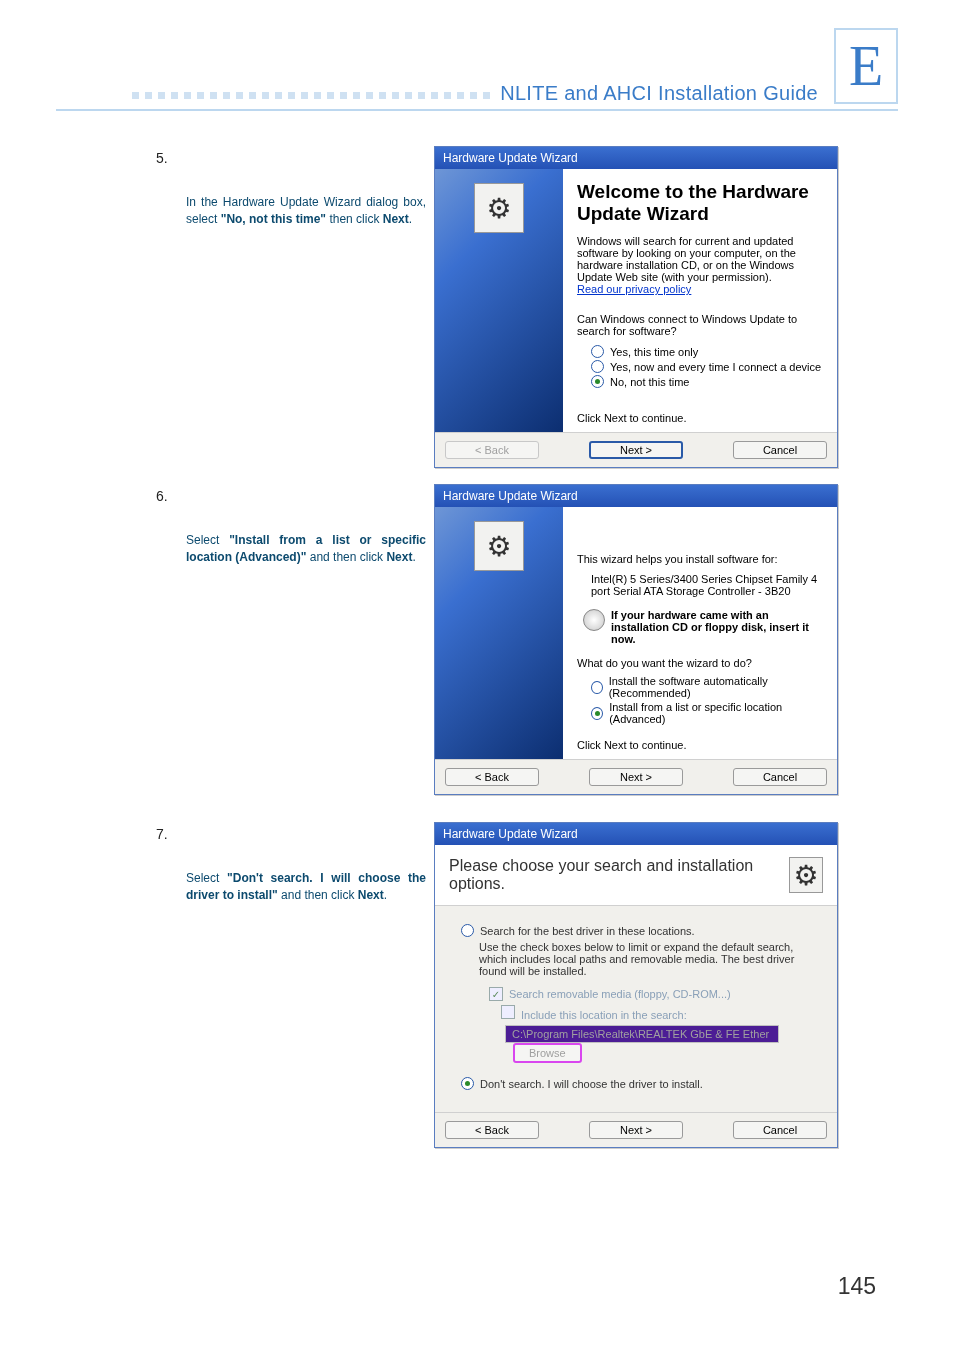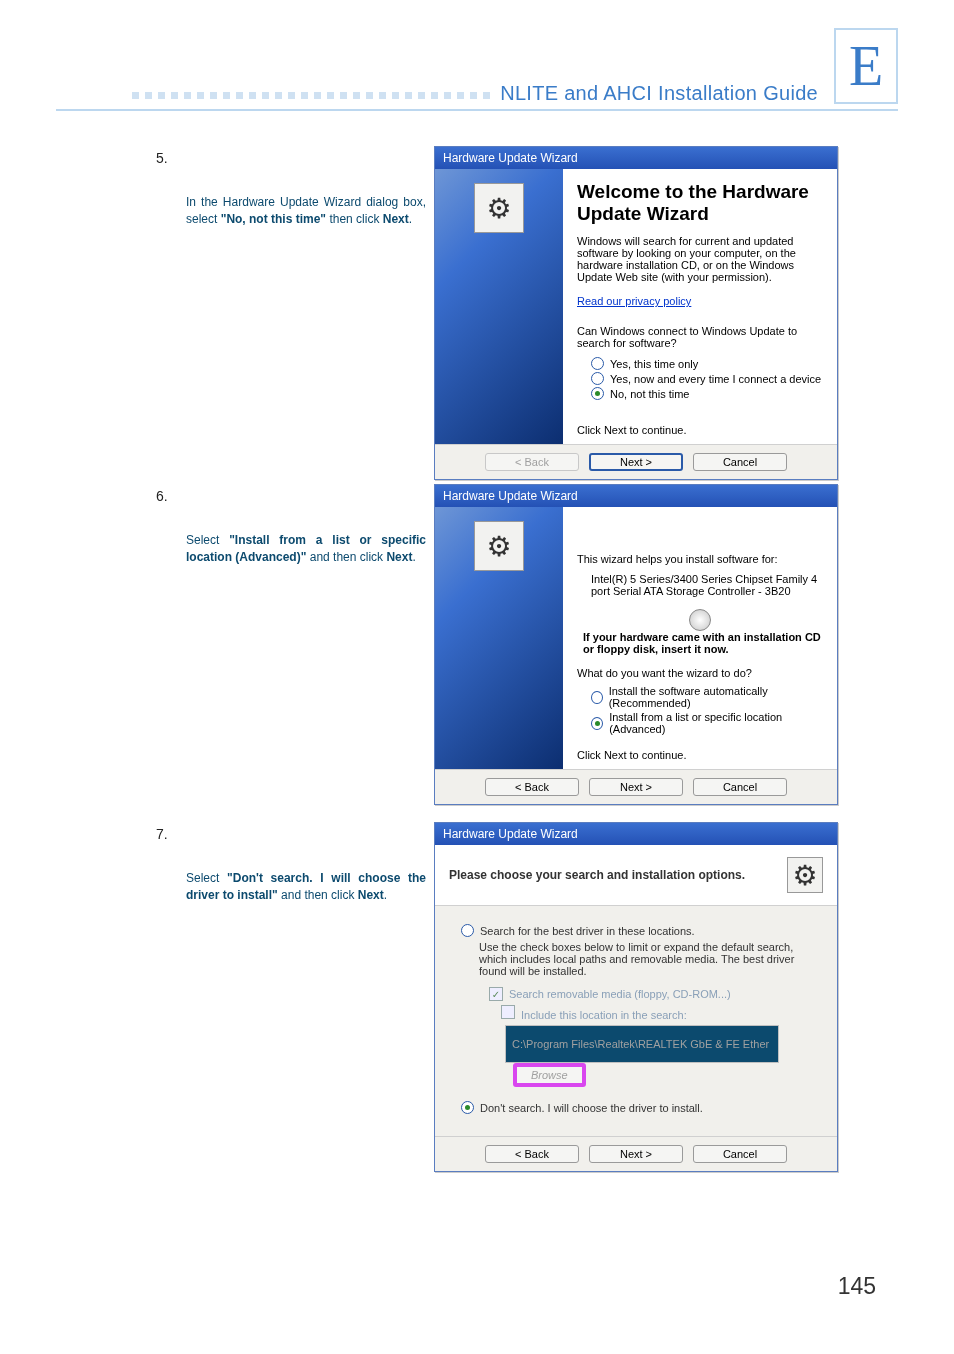--- a/index.html
+++ b/index.html
@@ -133,21 +133,21 @@
   .radio {
     width:11px;height:11px;border:1px solid #2a5aa8;border-radius:50%;
     display:inline-flex;align-items:center;justify-content:center;background:#fff;
   }
   .radio.sel::after{content:"";width:5px;height:5px;background:#2a8a2a;border-radius:50%;}
   .wizard .footer {
     background:#f1f0ec;
     border-top:1px solid #d0d0d0;
     padding:8px 10px;
     display:flex;
-    justify-content:center;
+    justify-content:space-between;
     gap:10px;
   }
   .btn {
     min-width:72px;
     padding:2px 10px;
     font-family:Tahoma,sans-serif;
     font-size:11px;
     background:#f5f5f3;
     border:1px solid #9a9a9a;
     border-radius:3px;
@@ -160,38 +160,38 @@
     width:20px;height:20px;border:1px solid #888;border-radius:50%;
     background:radial-gradient(circle,#fff 0%,#ddd 60%,#bbb 100%);
     display:inline-block;margin-right:6px;flex-shrink:0;
   }
   
   .wiz3-head {
     display:flex;align-items:center;justify-content:space-between;
     background:#fff;border-bottom:1px solid #d0d0d0;
     padding:12px 14px;
   }
-  .wiz3-head .t { font-weight:bold; font-family:Tahoma,sans-serif; font-size:12px; }
+  .wiz3-head .t { font-weight:normal; font-family:Tahoma,sans-serif; font-size:16px; }
   .wiz3-body {
     background:#f1f0ec;
     padding:16px 26px 20px 26px;
     font-family:Tahoma,sans-serif;
     font-size:11px;
   }
   .chk {
     width:12px;height:12px;border:1px solid #9aa;background:#eef;display:inline-flex;
     align-items:center;justify-content:center;margin-right:6px;font-size:10px;color:#5a8a5a;
   }
   .path-input {
-    border:1px solid #c0c0c0;background:#0c4a6e;color:#a0a0a0;
-    padding:12px 6px;font-size:11px;width:260px;display:inline-block;
+    border:1px solid #c0c0c0;background:#4c1d95;color:#a0a0a0;
+    padding:2px 6px;font-size:11px;width:260px;display:inline-block;
   }
   .browse {
-    border:4px solid #d946ef;background:#f5f5f3;color:#a0a0a0;
-    padding:2px 14px;font-size:11px;border-radius:3px;margin-left:8px;display:inline-block;font-style:italic;
+    border:2px solid #d946ef;background:#f5f5f3;color:#a0a0a0;
+    padding:2px 14px;font-size:11px;border-radius:3px;margin-left:8px;display:inline-block;
   }
   .page-num {
     position:absolute;
     bottom:54px;
     right:78px;
     font-size:23px;
     color:#333;
   }
 </style>
 </head>
@@ -243,21 +243,21 @@
   </div>
 
   <div class="wizard" style="top:146px;left:434px;width:402px;">
     <div class="titlebar">Hardware Update Wizard</div>
     <div class="body">
       <div class="sidepane">
         <div class="hw-icon">⚙</div>
       </div>
       <div class="content">
         <div class="wiz-h">Welcome to the Hardware Update Wizard</div>
-        <div style="margin-bottom:12px;">Windows will search for current and updated software by looking on your computer, on the hardware installation CD, or on the Windows Update Web site (with your permission).</div>
+        <div style="margin-bottom:0;">Windows will search for current and updated software by looking on your computer, on the hardware installation CD, or on the Windows Update Web site (with your permission).</div>
         <div class="link">Read our privacy policy</div>
         <div style="margin-top:18px;margin-bottom:8px;">Can Windows connect to Windows Update to search for software?</div>
         <div class="radio-row">
             <span class="radio"></span>
             <span>Yes, this time only</span>
           </div>
         <div class="radio-row">
             <span class="radio"></span>
             <span>Yes, now and every time I connect a device</span>
           </div>
@@ -285,21 +285,21 @@
   <div class="wizard" style="top:484px;left:434px;width:402px;">
     <div class="titlebar">Hardware Update Wizard</div>
     <div class="body">
       <div class="sidepane">
         <div class="hw-icon">⚙</div>
       </div>
       <div class="content">
         <div style="height:34px;"></div>
         <div>This wizard helps you install software for:</div>
         <div style="margin:8px 0 12px 14px;">Intel(R) 5 Series/3400 Series Chipset Family 4 port Serial ATA Storage Controller - 3B20</div>
-        <div style="display:flex;align-items:center;margin:6px 0 12px 6px;flex-direction:column;">
+        <div style="display:flex;align-items:flex-start;margin:6px 0 12px 6px;">
           <span class="cd-icon"></span>
           <b>If your hardware came with an installation CD or floppy disk, insert it now.</b>
         </div>
         <div style="margin-bottom:6px;">What do you want the wizard to do?</div>
         <div class="radio-row">
             <span class="radio"></span>
             <span>Install the software automatically (Recommended)</span>
           </div>
         <div class="radio-row">
             <span class="radio sel"></span>

